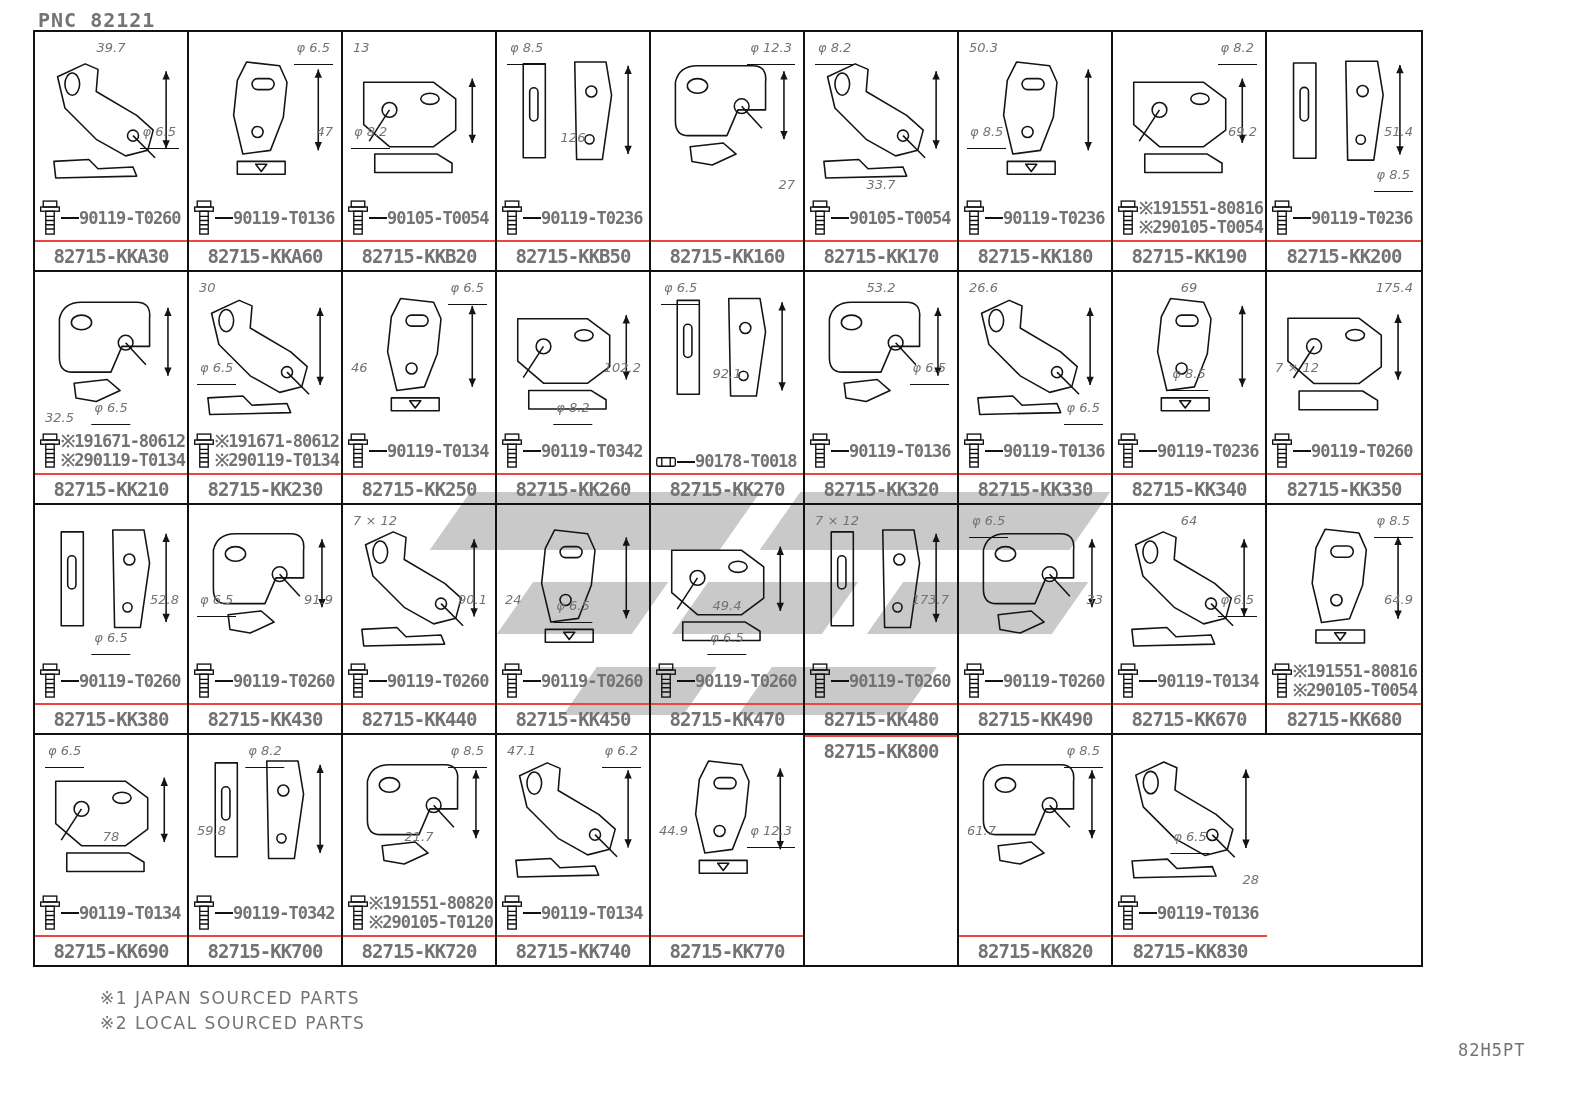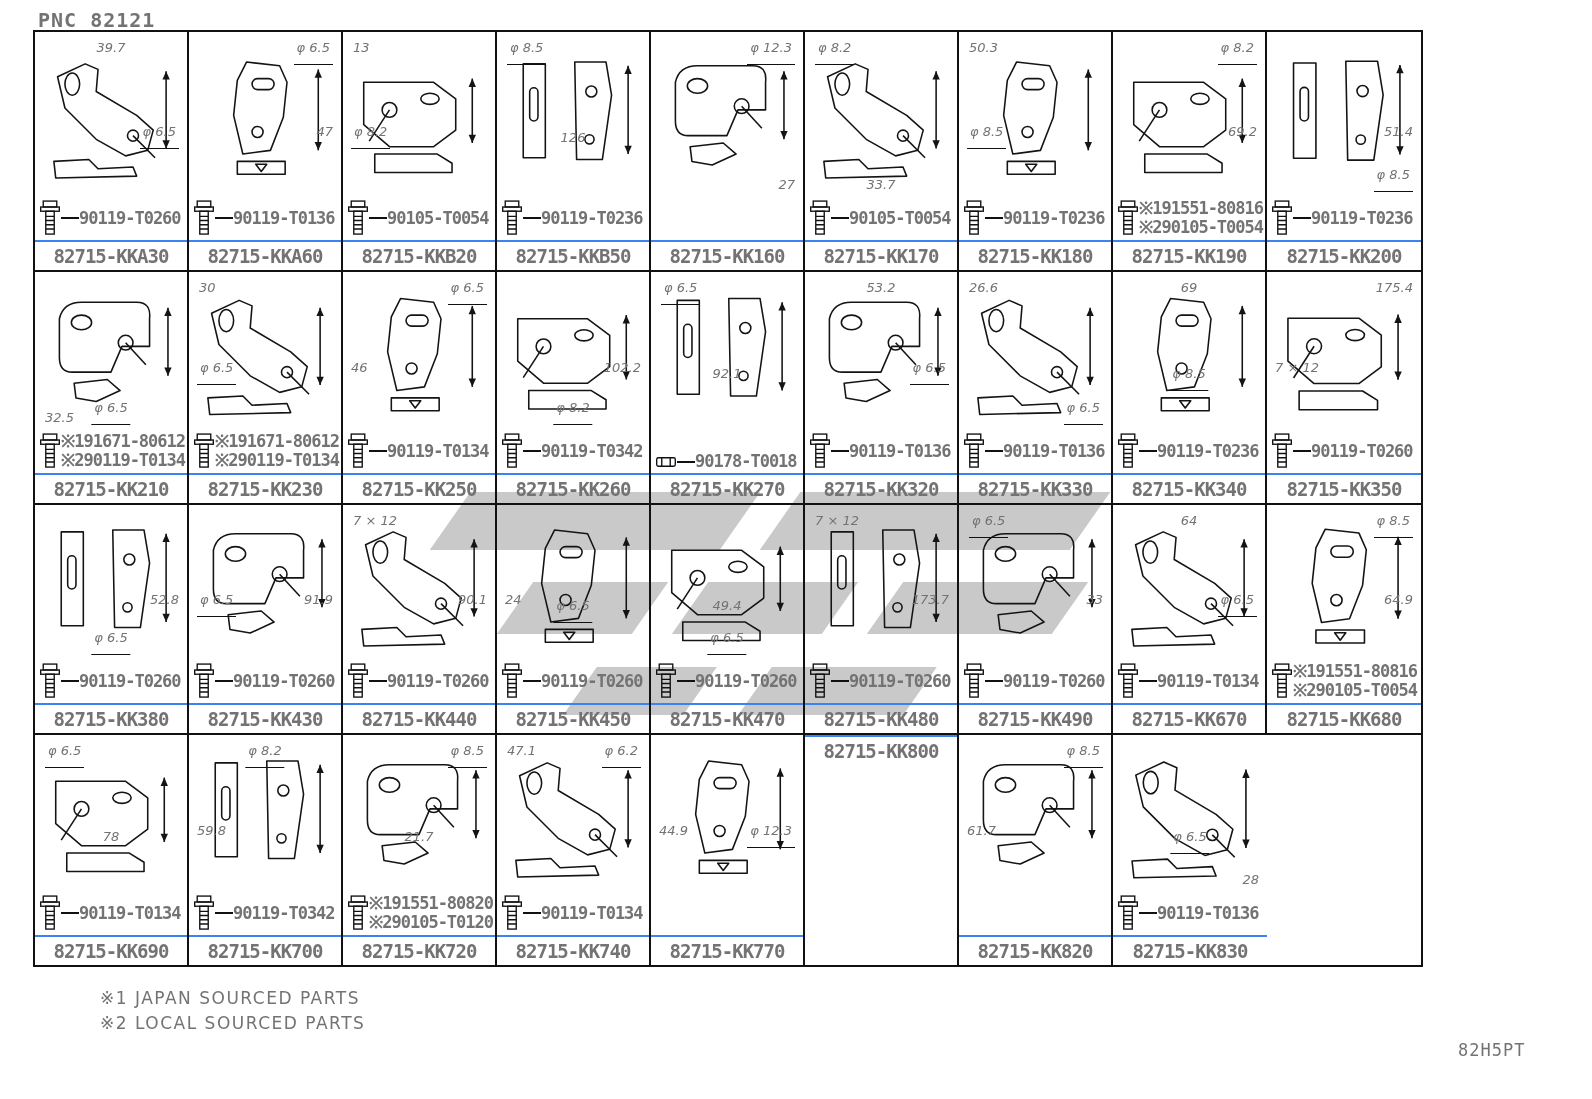--- a/index.html
+++ b/index.html
@@ -20,21 +20,21 @@
   .dim.u{border-bottom:1.5px solid #111;padding:0 3px 9px}
   .p-tl{top:8px;left:10px}.p-tc{top:8px;left:50%;transform:translateX(-50%)}.p-tr{top:8px;right:8px}
   .p-ml{top:44%;left:8px}.p-mc{top:47%;left:50%;transform:translateX(-50%)}.p-mr{top:44%;right:8px}
   .p-bl{bottom:48px;left:10px}.p-bc{bottom:48px;left:50%;transform:translateX(-50%)}.p-br{bottom:48px;right:8px}
   .fast{position:absolute;left:4px;right:2px;bottom:2px;display:flex;align-items:center;z-index:3}
   .fast .icon{flex:0 0 auto;display:block;line-height:0}
   .fast .line{width:18px;border-top:2px solid #111;flex:0 0 auto}
   .fast .nums{display:flex;flex-direction:column;justify-content:flex-end}
   .fast .num{font:bold 17px "DejaVu Sans Mono",monospace;letter-spacing:-1px;line-height:1.1;white-space:nowrap}
   .fast.two .num{font-size:17px;letter-spacing:-1px}
-  .strip{height:30px;border-top:2px solid #3b82f6;display:flex;align-items:center;justify-content:center;
+  .strip{height:30px;border-top:2px solid #ef4444;display:flex;align-items:center;justify-content:center;
          font:bold 19px "DejaVu Sans Mono",monospace;letter-spacing:-1px}
   .watermark{position:absolute;left:385px;top:435px;width:760px;height:300px;z-index:1;pointer-events:none}
   .wm{position:absolute;background:#c9c9c9;transform:skewX(-35deg)}
   .note{position:absolute;left:100px;font:17px "DejaVu Sans",sans-serif;letter-spacing:1.5px}
   #note1{top:988px}
   #note2{top:1013px}
   .pagecode{position:absolute;left:1458px;top:1040px;font:17px "DejaVu Sans Mono",monospace;letter-spacing:1px}
 </style>
 </head>
 <body>

